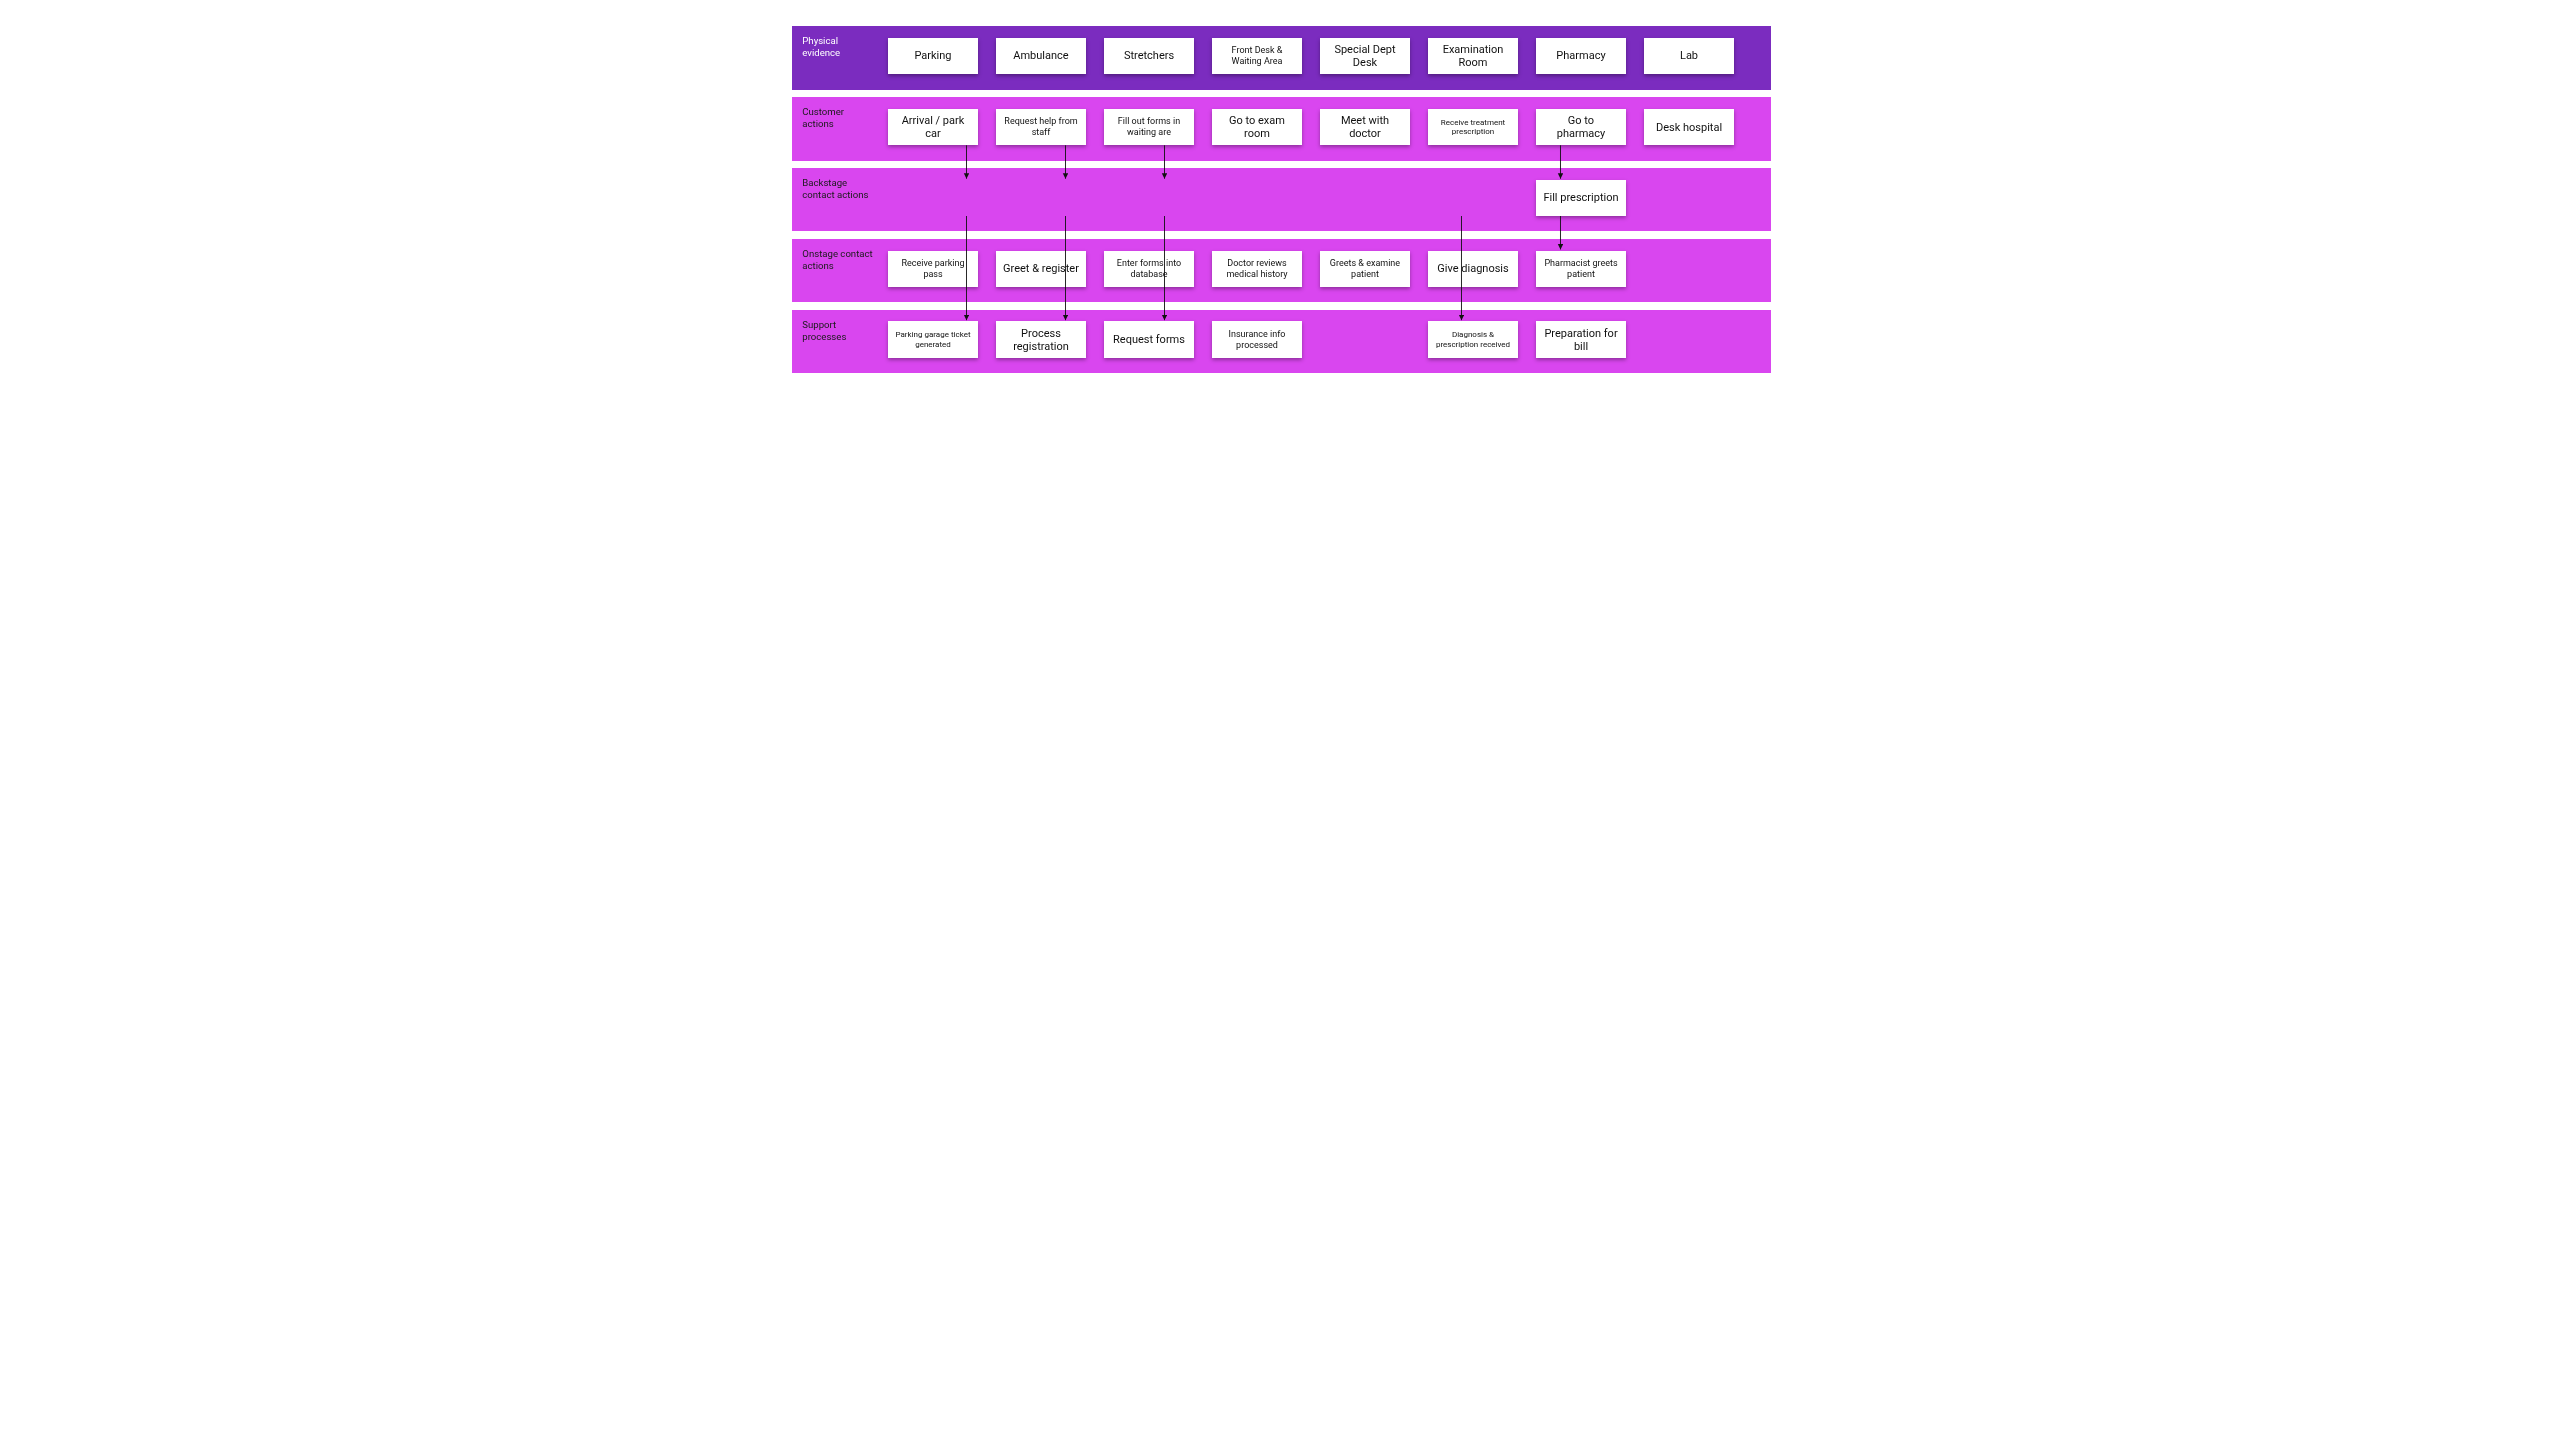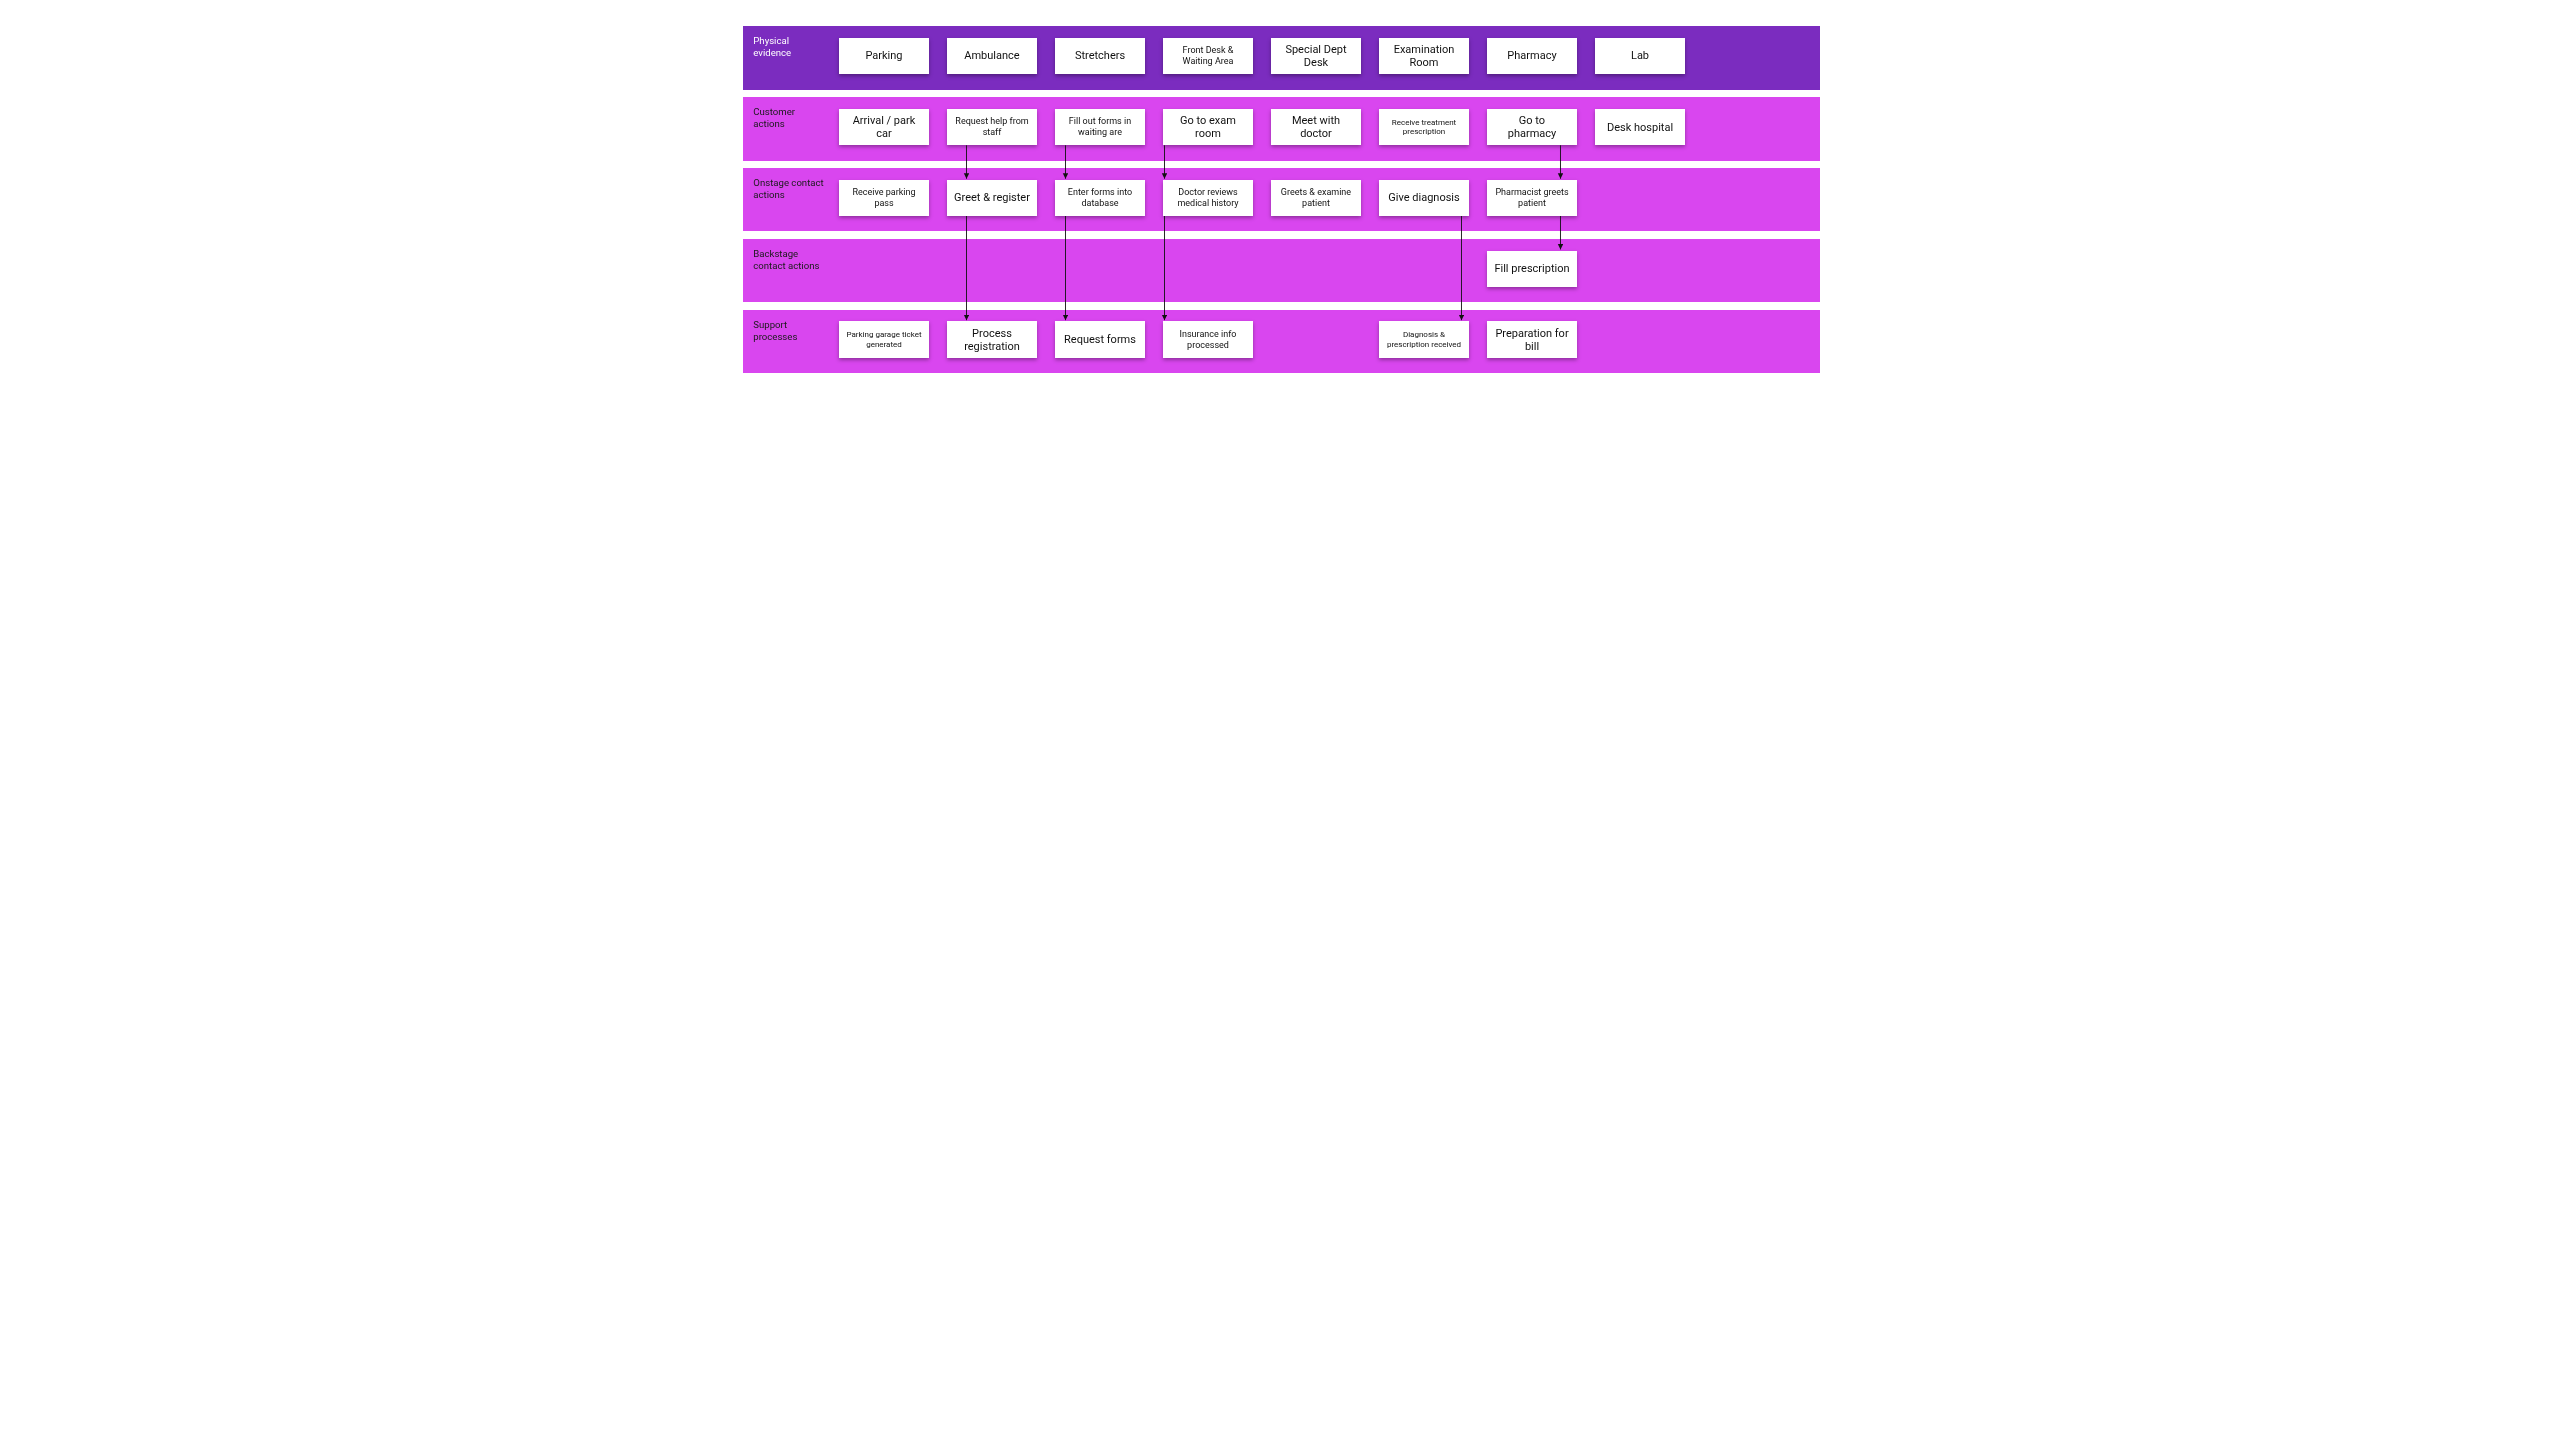--- a/index.html
+++ b/index.html
@@ -3,21 +3,21 @@
 <meta charset="utf-8">
 <style>
   * { box-sizing: border-box; margin: 0; padding: 0; }
   body {
     font-family: -apple-system, "Segoe UI", Roboto, "Helvetica Neue", Arial, sans-serif;
     background: #ffffff;
     padding: 26px;
   }
   .blueprint {
     position: relative;
-    width: 1077px;
+    width: 979px;
     margin: 0 auto;
   }
   .lane {
     display: flex;
     align-items: flex-start;
     margin-bottom: 7.7px;
     position: relative;
   }
   .lane-label {
     width: 96px;
@@ -100,43 +100,43 @@
       <div class="card small-text" id="ca2">Fill out forms in waiting are</div>
       <div class="card" id="ca3">Go to exam room</div>
       <div class="card" id="ca4">Meet with doctor</div>
       <div class="card tiny-text" id="ca5">Receive treatment prescription</div>
       <div class="card" id="ca6">Go to pharmacy</div>
       <div class="card" id="ca7">Desk hospital</div>
     </div>
   </div>
 
   <div class="lane lane-blue">
+    <div class="lane-label">Backstage contact actions</div>
+    <div class="cards">
+      <div class="slot-empty"></div>
+      <div class="slot-empty"></div>
+      <div class="slot-empty"></div>
+      <div class="slot-empty"></div>
+      <div class="slot-empty"></div>
+      <div class="slot-empty"></div>
+      <div class="card" id="bs6">Fill prescription</div>
+      <div class="slot-empty"></div>
+    </div>
+  </div>
+
+  <div class="lane lane-blue">
     <div class="lane-label">Onstage contact actions</div>
     <div class="cards">
       <div class="card small-text" id="os0">Receive parking pass</div>
       <div class="card" id="os1">Greet &amp; register</div>
       <div class="card small-text" id="os2">Enter forms into database</div>
       <div class="card small-text" id="os3">Doctor reviews medical history</div>
       <div class="card small-text" id="os4">Greets &amp; examine patient</div>
       <div class="card" id="os5">Give diagnosis</div>
       <div class="card small-text" id="os6">Pharmacist greets patient</div>
-      <div class="slot-empty"></div>
-    </div>
-  </div>
-
-  <div class="lane lane-blue">
-    <div class="lane-label">Backstage contact actions</div>
-    <div class="cards">
-      <div class="slot-empty"></div>
-      <div class="slot-empty"></div>
-      <div class="slot-empty"></div>
-      <div class="slot-empty"></div>
-      <div class="slot-empty"></div>
-      <div class="slot-empty"></div>
-      <div class="card" id="bs6">Fill prescription</div>
       <div class="slot-empty"></div>
     </div>
   </div>
 
   <div class="lane lane-blue">
     <div class="lane-label">Support processes</div>
     <div class="cards">
       <div class="card tiny-text" id="sp0">Parking garage ticket generated</div>
       <div class="card" id="sp1">Process registration</div>
       <div class="card" id="sp2">Request forms</div>

